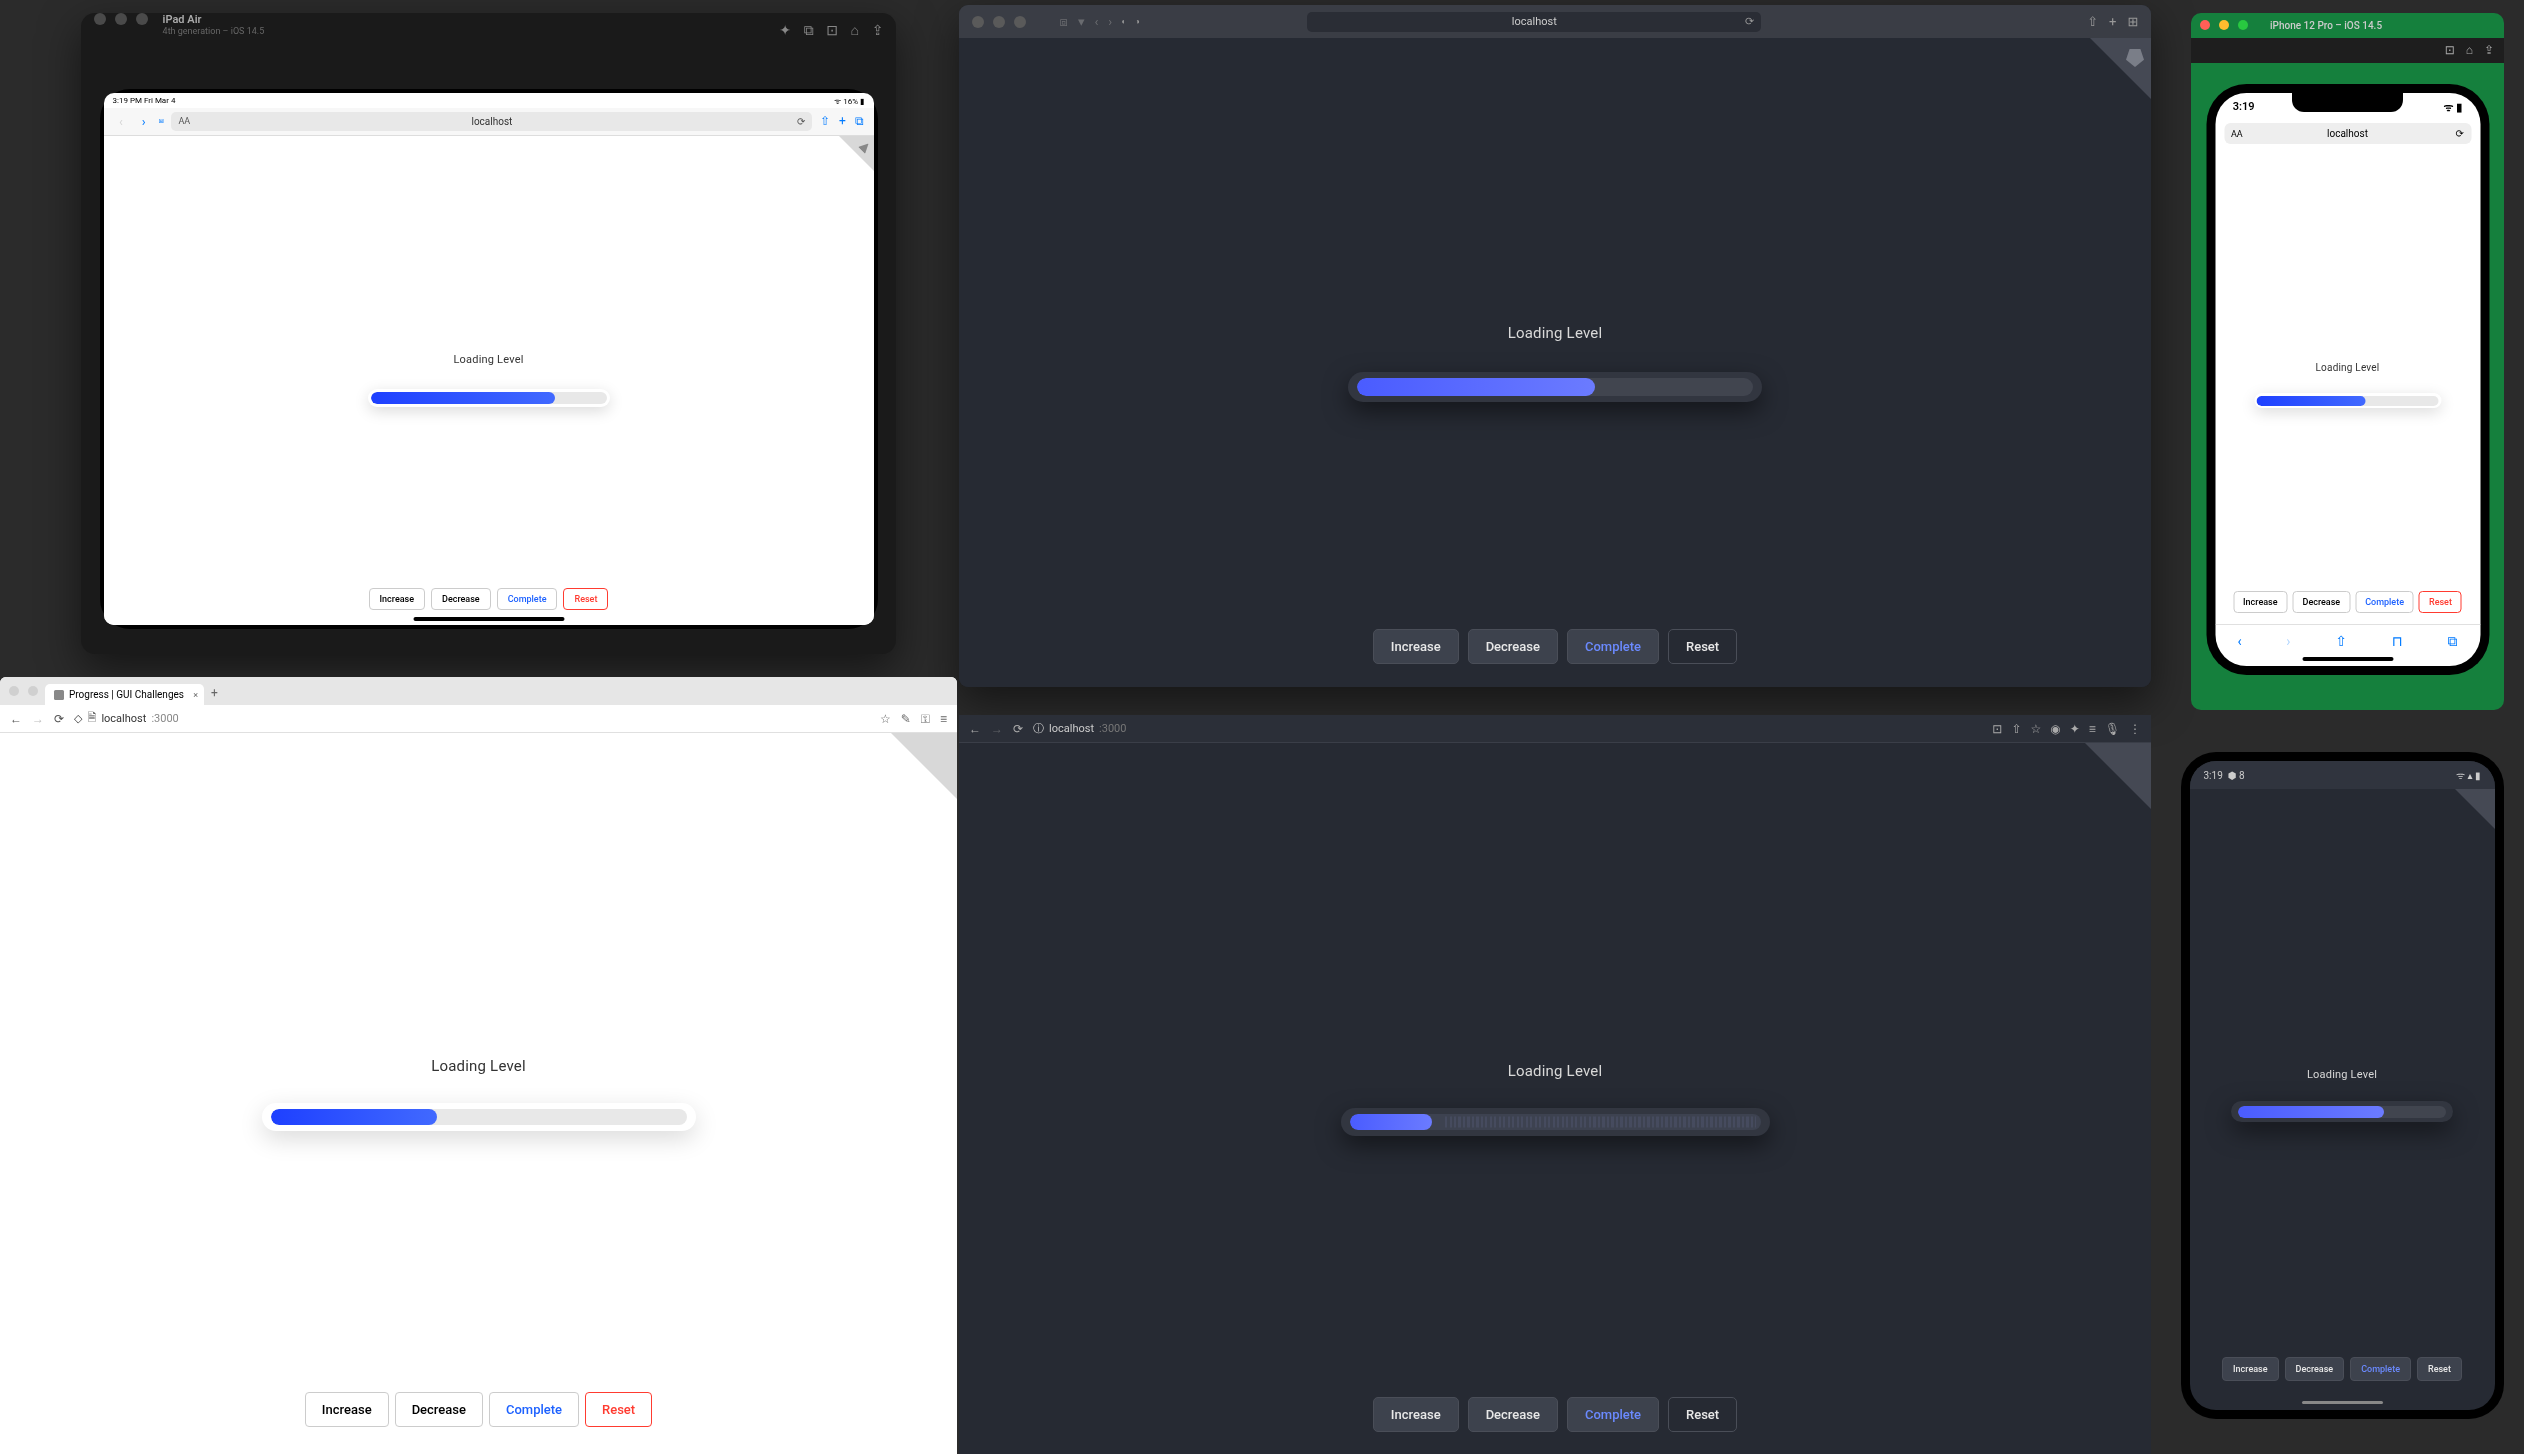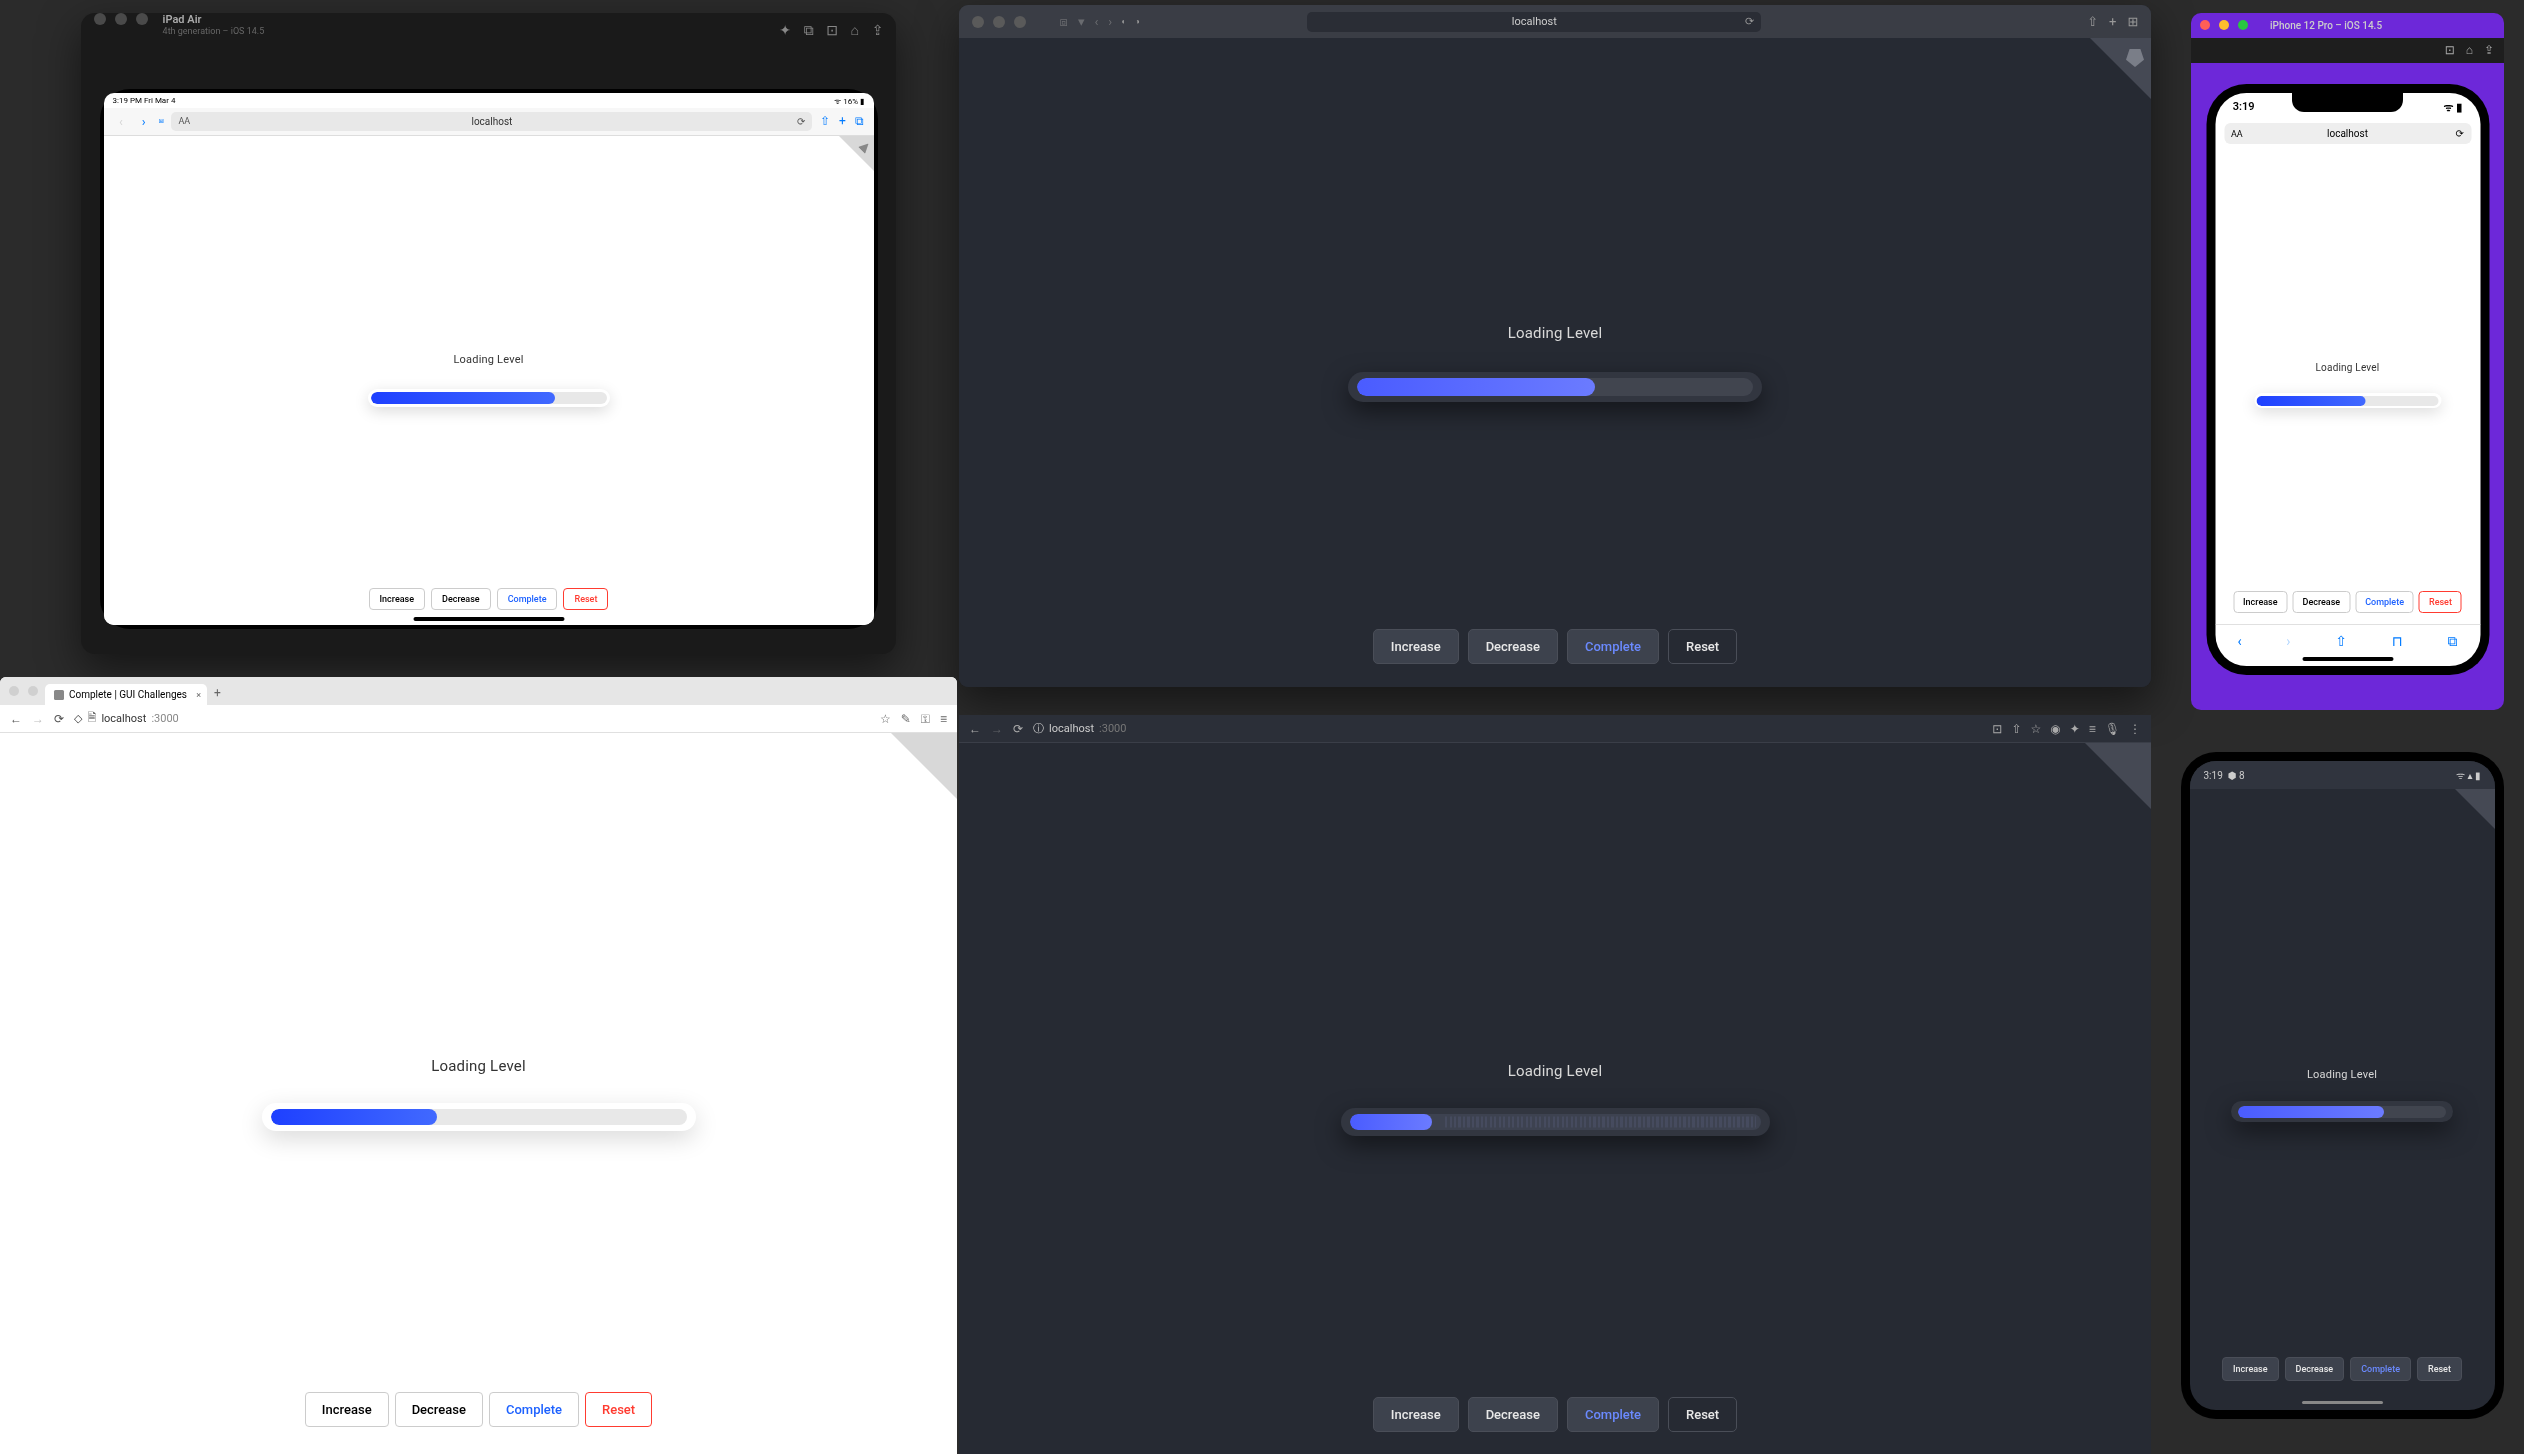--- a/index.html
+++ b/index.html
@@ -58,21 +58,21 @@
 .demo-dark .demo-label{color:#d8d8d8;font-size:15px;margin-bottom:30px}
 .prog-wrap-dark{width:414px;height:30px;background:#323640;border-radius:15px;box-shadow:0 9px 25px rgba(0,0,0,.5);padding:6px 9px;position:relative}
 .prog-track-dark{width:100%;height:100%;background:#41454f;border-radius:9px;overflow:hidden;position:relative}
 .prog-fill-dark{height:100%;background:linear-gradient(90deg,#4a5cff,#6b7bff);border-radius:9px}
 .btn-row-dark{position:absolute;bottom:23px;display:flex;gap:9px}
 .btn-row-dark button{padding:9px 17px;font-size:13px;border:0.5px solid #4a4e58;background:#3d424d;color:#e8e8e8;border-radius:5px;font-weight:500;cursor:pointer}
 .btn-row-dark button.complete{color:#6b8aff}
 .btn-row-dark button.reset{background:#262a33}
 
 
-.iphone-window{position:absolute;right:81px;top:12.6px;width:313px;height:697px;background:#6d28d9;border-radius:10px}
+.iphone-window{position:absolute;right:81px;top:12.6px;width:313px;height:697px;background:#15803d;border-radius:10px}
 .iphone-titlebar{height:25px;display:flex;align-items:center;padding:0 9px;gap:7px}
 .iphone-titlebar .traffic span:nth-child(1){background:#ff5f57}
 .iphone-titlebar .traffic span:nth-child(2){background:#febc2e}
 .iphone-titlebar .traffic span:nth-child(3){background:#28c840}
 .iphone-titlebar .traffic span{width:10px;height:10px}
 .iphone-title{font-size:10px;color:#ccc;font-weight:500}
 .iphone-toolbar{height:25px;display:flex;align-items:center;justify-content:flex-end;gap:11px;padding:0 10px;color:#aaa;font-size:12px;background:#1e1e1e}
 
 .iphone-device{position:absolute;top:71px;left:50%;transform:translateX(-50%);width:283px;height:591px;background:#000;border-radius:40px;padding:9px}
 .iphone-screen{width:100%;height:100%;background:#fff;border-radius:31px;overflow:hidden;display:flex;flex-direction:column;position:relative}
@@ -307,21 +307,21 @@
 
 <div class="browser-light">
   <div class="bl-tabstrip">
     <div class="traffic">
       <span></span>
       <span></span>
       <span></span>
     </div>
     <div class="bl-tab">
       <span class="favicon"></span>
-      <span>Complete | GUI Challenges</span>
+      <span>Progress | GUI Challenges</span>
       <span class="close">×</span>
     </div>
     <span class="bl-newtab">+</span>
   </div>
   <div class="bl-urlbar">
     <span class="i">←</span>
     <span class="i" style="opacity:.4">→</span>
     <span class="i">⟳</span>
     <div class="url-field">
       <span class="i">◇</span>

